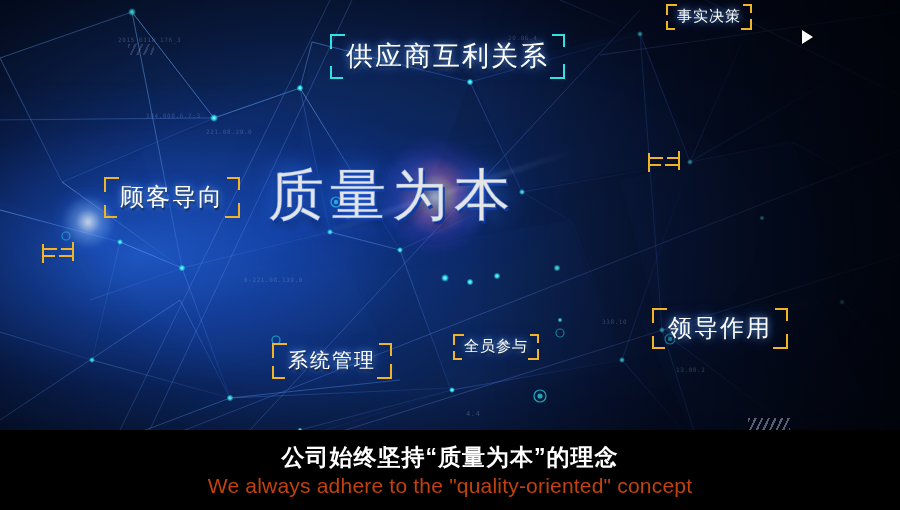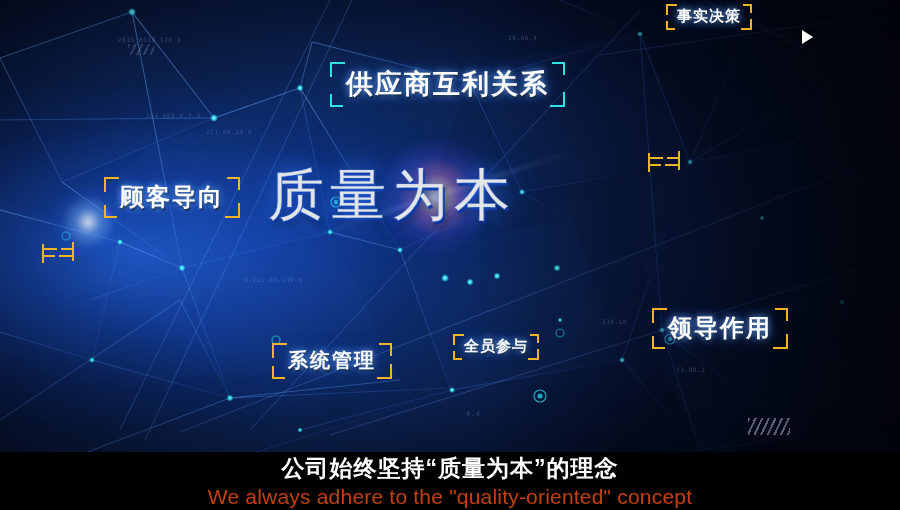--- a/index.html
+++ b/index.html
@@ -92,21 +92,21 @@
     white-space: nowrap;
   }
 
   
   .tag {
     position: absolute;
     display: inline-block;
     padding: 4px 16px 5px 16px;
     white-space: nowrap;
     color: #ffffff;
-    font-weight: bold;
+    font-weight: normal;
     letter-spacing: 2px;
     text-shadow:
        0 0 7px rgba(120,180,255,0.85),
        0 0 16px rgba(40,110,245,0.55),
        1px 2px 2px rgba(0,0,0,0.85);
   }
   .tag::before, .tag::after {
     content: "";
     position: absolute;
     width: 13px; height: 13px;
@@ -115,21 +115,21 @@
   }
   .tag::before { left: 0;  top: 0;    border-width: 2px 0 0 2px; }
   .tag::after  { right: 0; bottom: 0; border-width: 0 2px 2px 0; }
   .tag .bk2, .tag .bk3 {
     position: absolute; width: 13px; height: 13px;
     border-style: solid; border-color: var(--bk, #f0b429);
   }
   .tag .bk2 { right: 0; top: 0;    border-width: 2px 2px 0 0; }
   .tag .bk3 { left: 0;  bottom: 0; border-width: 0 0 2px 2px; }
 
-  .tag.sz-lg { font-size: 27px; margin-top: 28px; }
+  .tag.sz-lg { font-size: 27px; }
   .tag.sz-md { font-size: 24px; }
   .tag.sz-sm { font-size: 20px; }
   .tag.sz-xs { font-size: 15px; letter-spacing: 1px; padding: 3px 11px 4px 11px; }
   .tag.sz-xs::before, .tag.sz-xs::after,
   .tag.sz-xs .bk2, .tag.sz-xs .bk3 { width: 9px; height: 9px; }
 
   
   #main-title {
     position: absolute;
     left: 268px; top: 158px;
@@ -154,21 +154,21 @@
     border-top: 7px solid transparent;
     border-bottom: 7px solid transparent;
     border-left: 11px solid #ffffff;
     filter: drop-shadow(0 0 2px rgba(0,0,0,0.9));
   }
 
   
   #subtitle-band {
     position: absolute;
     left: 0; bottom: 0;
-    width: 900px; height: 58px;
+    width: 900px; height: 80px;
     background: #000000;
     display: flex;
     flex-direction: column;
     align-items: center;
     justify-content: center;
     gap: 1px;
   }
   #subtitle-cn {
     color: #ffffff;
     font-size: 23px;

